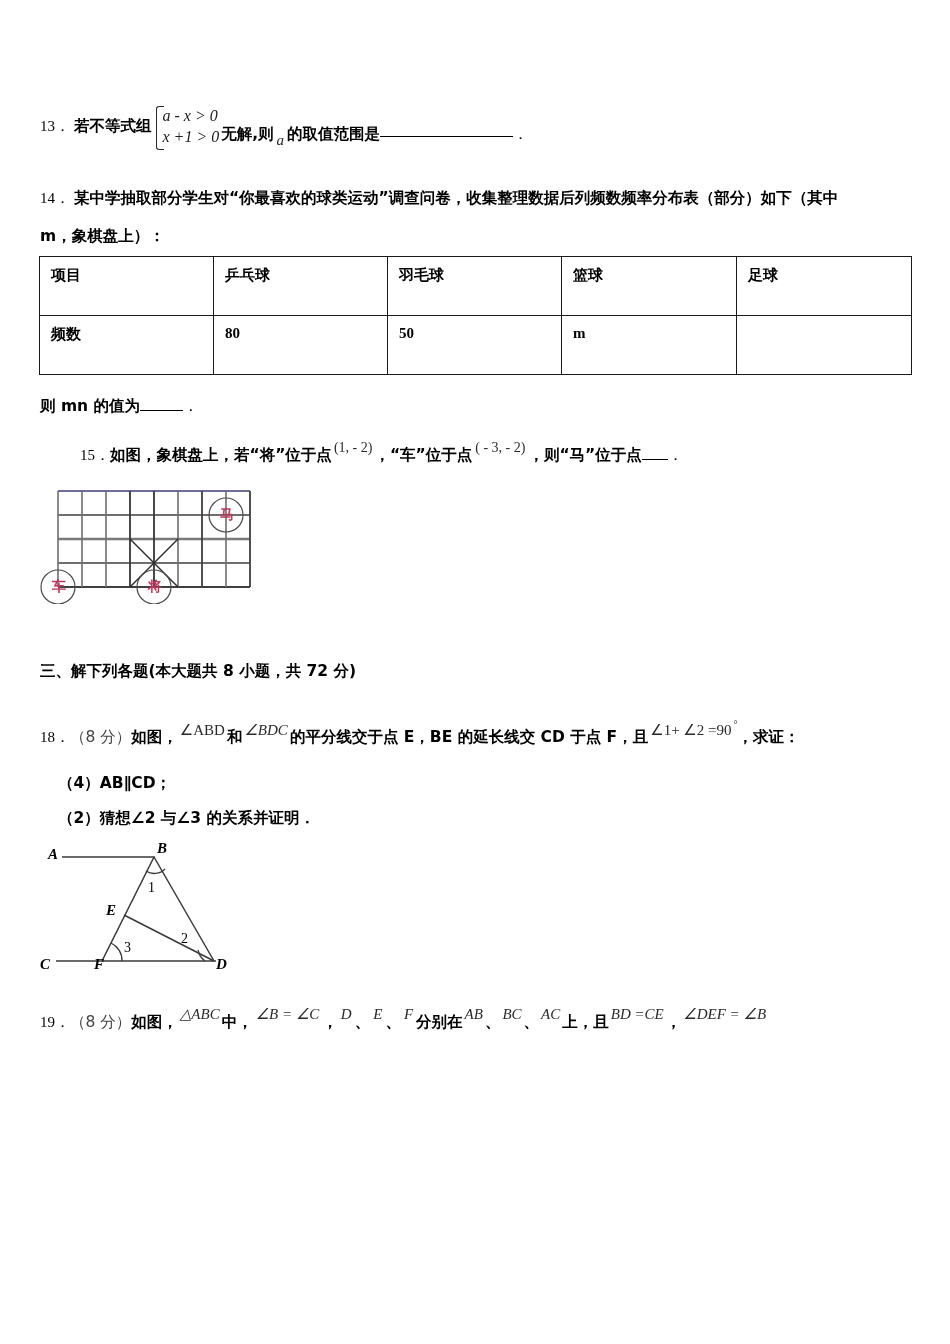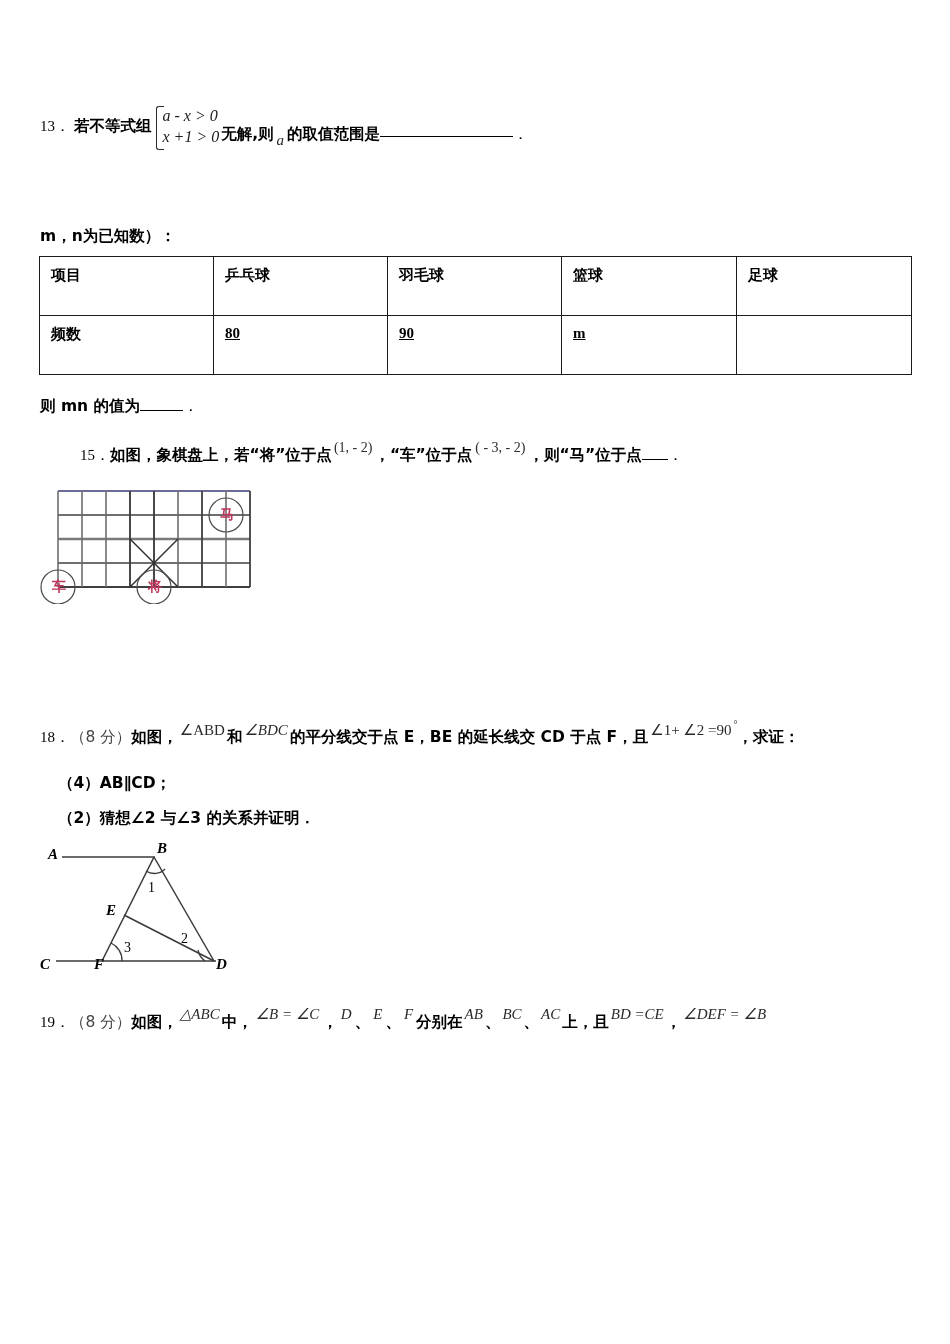--- a/index.html
+++ b/index.html
@@ -80,21 +80,21 @@
   }
   table.freq td {
     border: 1.2px solid #1a1a1a;
     padding: 9px 0 9px 11px;
     vertical-align: top;
     height: 40px;
     font-size: 15px;
     font-weight: 700;
   }
   td.hcn { font-family: "DejaVu Sans", "Liberation Sans", sans-serif; }
-  td.val { font-family: "Liberation Serif", serif; text-decoration: underline; }
+  td.val { font-family: "Liberation Serif", serif; }
 
   
   .chess { position: absolute; }
 
   
   .geom { position: absolute; }
   .supnum { font-size: 0.7em; vertical-align: super; font-family:"Liberation Serif",serif;}
 
   .mathit { font-family: "Liberation Serif", serif; font-style: italic; color: #2a2a2a; }
   .mathup { font-family: "Liberation Serif", serif; font-style: normal; color: #2a2a2a; }
@@ -102,22 +102,26 @@
 </head>
 <body>
 
 <div class="page">
 
   <div class="blk" style="left:40px; top:105px;">
     <span class="qnum">13．</span>
     <span class="cn" style="font-size:15.5px;">若不等式组</span><span class="sysbrace"><span class="sysrow">a - x &gt; 0</span><br><span class="sysrow">x +1 &gt; 0</span></span><span class="cn" style="font-size:15.5px; position:relative; top:8px;">无解,则</span><span class="mathit" style="font-size:15px; position:relative; top:14px; padding:0 3px;">a</span><span class="cn" style="font-size:15.5px; position:relative; top:8px;">的取值范围是</span><span class="fillblank" style="width:133px; position:relative; top:6px;"></span><span class="num" style="font-size:15px; position:relative; top:8px;">．</span>
   </div>
 
+  <div class="blk qline" style="left:40px; top:190px;">
+    <span class="qnum">14．</span>
+    <span class="cn">某中学抽取部分学生对“你最喜欢的球类运动”调查问卷，收集整理数据后列频数频率分布表（部分）如下（其中</span>
+  </div>
   <div class="blk qline" style="left:40px; top:228px;">
-    <span class="cn">m，n为已知数）：</span>
+    <span class="cn">m，象棋盘上）：</span>
   </div>
 
   <table class="freq" style="left:39px; top:256px; width:872px;">
     <colgroup>
       <col style="width:174px">
         <col style="width:174px">
         <col style="width:174px">
         <col style="width:175px">
         <col style="width:175px">
     </colgroup>
@@ -125,21 +129,21 @@
       <tr>
         <td class="hcn">项目</td>
         <td class="hcn">乒乓球</td>
         <td class="hcn">羽毛球</td>
         <td class="hcn">篮球</td>
         <td class="hcn">足球</td>
       </tr>
       <tr>
         <td class="hcn">频数</td>
         <td class="val">80</td>
-        <td class="val">90</td>
+        <td class="val">50</td>
         <td class="val">m</td>
         <td class="val"></td>
       </tr>
     </tbody>
   </table>
 
   <div class="blk qline" style="left:40px; top:398px;">
     <span class="cn">则 mn 的值为</span><span class="fillblank" style="width:43px;"></span><span class="num">．</span>
   </div>
 
@@ -174,20 +178,23 @@
       <circle cx="190" cy="33" r="17" fill="none" stroke="#4a4a4a" stroke-width="1.2"></circle>
       <circle cx="22" cy="105" r="17" fill="none" stroke="#4a4a4a" stroke-width="1.2"></circle>
       <circle cx="118" cy="105" r="17" fill="none" stroke="#4a4a4a" stroke-width="1.2"></circle>
     </svg>
     <div style="position:absolute; left:182px; top:24px; width:18px; text-align:center; font-size:14px; font-weight:700; color:#c0365a; font-family:'DejaVu Sans',sans-serif;">马</div>
     <div style="position:absolute; left:14px; top:96px; width:18px; text-align:center; font-size:14px; font-weight:700; color:#c0365a; font-family:'DejaVu Sans',sans-serif;">车</div>
     <div style="position:absolute; left:110px; top:96px; width:18px; text-align:center; font-size:14px; font-weight:700; color:#c0365a; font-family:'DejaVu Sans',sans-serif;">将</div>
   </div>
 
 
+  <div class="blk qline" style="left:40px; top:663px;">
+    <span class="cn">三、解下列各题(本大题共 8 小题，共 72 分)</span>
+  </div>
 
 
   <div class="blk" style="left:40px; top:727px; font-size:15.5px; white-space:nowrap;">
     <span class="qnum">18．</span><span class="cn" style="font-weight:400;color:#444;">（8 分）</span><span class="cn">如图，</span><span class="mathup" style="font-size:15px; position:relative; top:-7px; padding:0 2px;">∠ABD</span><span class="cn">和</span><span class="mathit" style="font-size:15px; position:relative; top:-7px; padding:0 2px;">∠BDC</span><span class="cn">的平分线交于点 E，BE 的延长线交 CD 于点 F，且</span><span class="mathup" style="font-size:15px; position:relative; top:-7px; padding:0 2px;">∠1+ ∠2 =90</span><span class="mathup" style="font-size:10px; position:relative; top:-14px;">°</span><span class="cn">，求证：</span>
   </div>
 
   <div class="blk qline" style="left:58px; top:775px;">
     <span class="cn">（4）AB∥CD；</span>
   </div>
   <div class="blk qline" style="left:58px; top:810px;">

